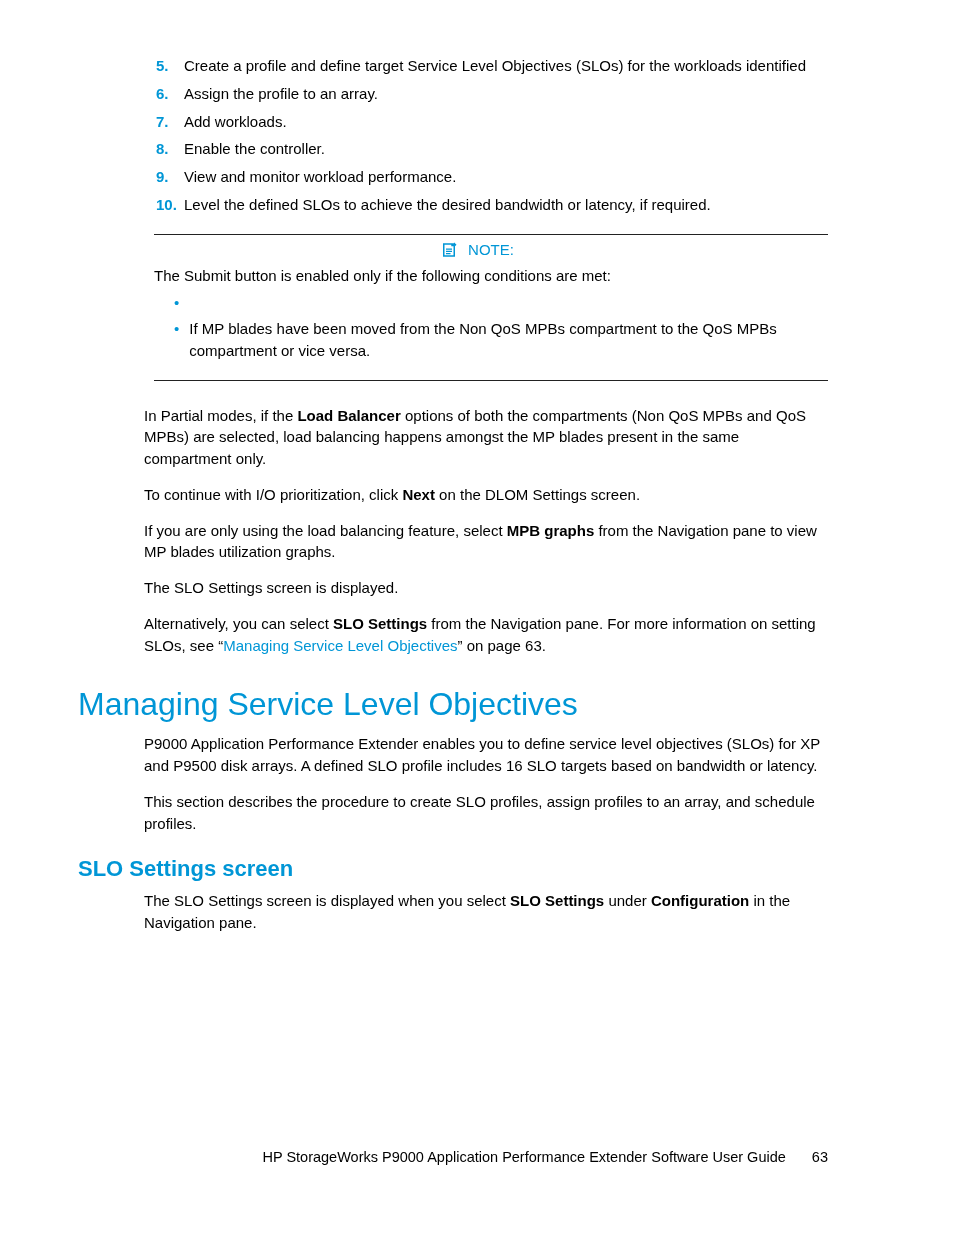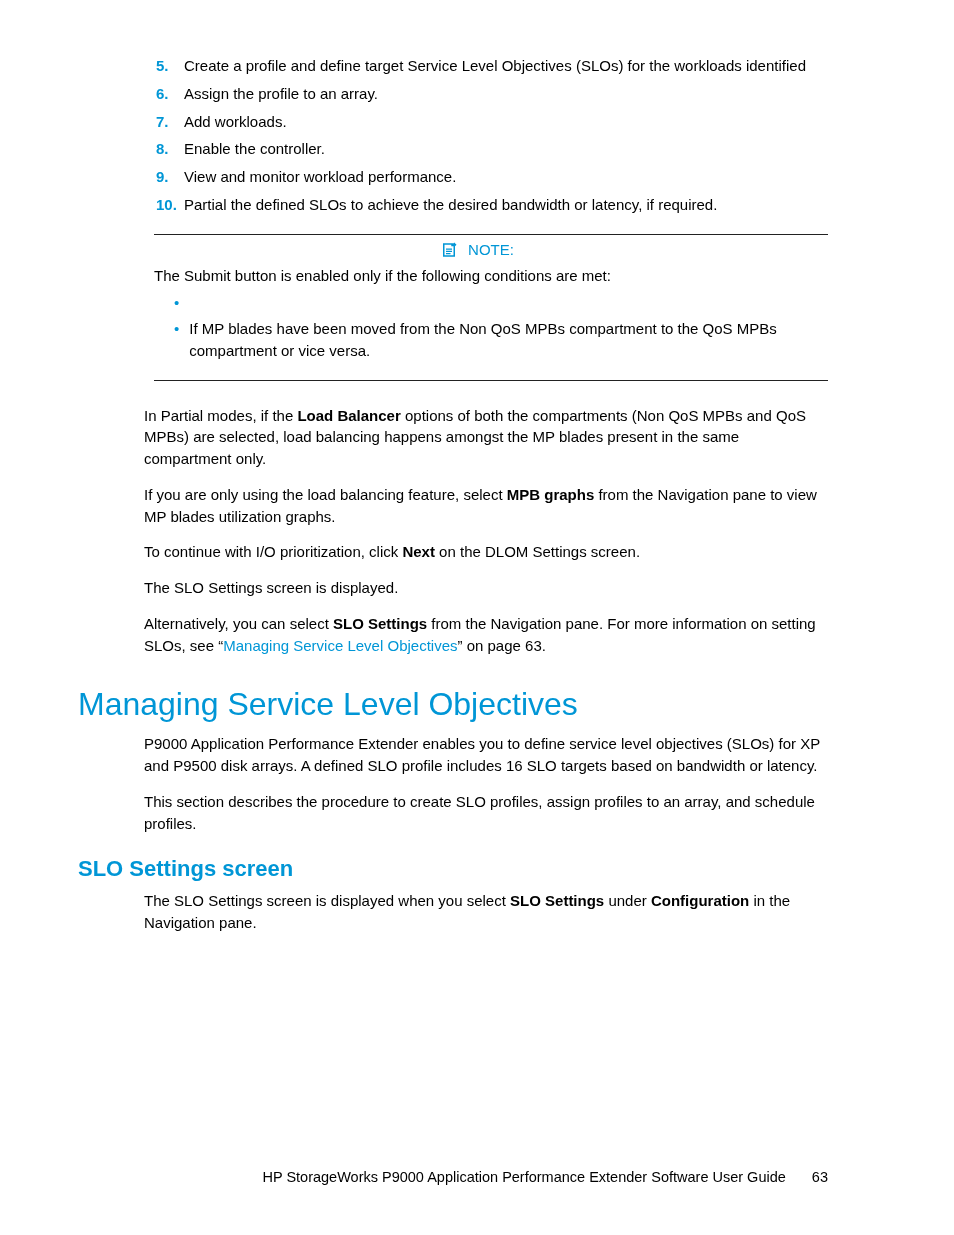--- a/index.html
+++ b/index.html
@@ -102,21 +102,21 @@
   }
   .h2 {
     color: #0096d6;
     font-size: 22px;
     font-weight: bold;
     margin: 22px 0 8px -48px;
   }
   .bold { font-weight: bold; }
   .footer {
     position: absolute;
-    bottom: 50px;
+    bottom: 70px;
     right: 126px;
     font-size: 14.5px;
   }
   .page-num {
     margin-left: 22px;
   }
 </style>
 </head>
 <body>
 
@@ -138,21 +138,21 @@
     <div class="ol-item">
       <span class="ol-num">8.</span>
       <span class="ol-text">Enable the controller.</span>
     </div>
     <div class="ol-item">
       <span class="ol-num">9.</span>
       <span class="ol-text">View and monitor workload performance.</span>
     </div>
     <div class="ol-item">
       <span class="ol-num">10.</span>
-      <span class="ol-text">Partial the defined SLOs to achieve the desired bandwidth or latency, if required.</span>
+      <span class="ol-text">Level the defined SLOs to achieve the desired bandwidth or latency, if required.</span>
     </div>
   </div>
 
   <div class="note-block">
     <hr class="note-rule">
     <div class="note-head-row">
       <svg class="note-icon-svg" viewBox="0 0 24 24">
         <path d="M4 3h13l3 3v15H4V3zm2 2v14h12V7h-3V5H6zm2 5h8v1.5H8V10zm0 3h8v1.5H8V13zm0 3h6v1.5H8V16z"></path>
         <path d="M19 2l3 3-2 2-3-3 2-2z"></path>
       </svg>
@@ -169,25 +169,25 @@
       </div>
     </div>
     <hr class="note-rule-bottom">
   </div>
 
   <p class="para">
     <span>In Partial modes, if the </span><span class="bold">Load Balancer</span><span> options of both the compartments (Non QoS MPBs and QoS MPBs) are selected, load balancing happens amongst the MP blades present in the same compartment only.</span>
   </p>
 
   <p class="para">
+    <span>To continue with I/O prioritization, click </span><span class="bold">Next</span><span> on the DLOM Settings screen.</span>
+  </p>
+
+  <p class="para">
     <span>If you are only using the load balancing feature, select </span><span class="bold">MPB graphs</span><span> from the Navigation pane to view MP blades utilization graphs.</span>
-  </p>
-
-  <p class="para">
-    <span>To continue with I/O prioritization, click </span><span class="bold">Next</span><span> on the DLOM Settings screen.</span>
   </p>
 
   <p class="para">The SLO Settings screen is displayed.</p>
 
   <p class="para">
     <span>Alternatively, you can select </span><span class="bold">SLO Settings</span><span> from the Navigation pane. For more information on setting SLOs, see “</span><span class="link">Managing Service Level Objectives</span><span>” on page 63.</span>
   </p>
 
   <h1 class="h1">Managing Service Level Objectives</h1>
 

